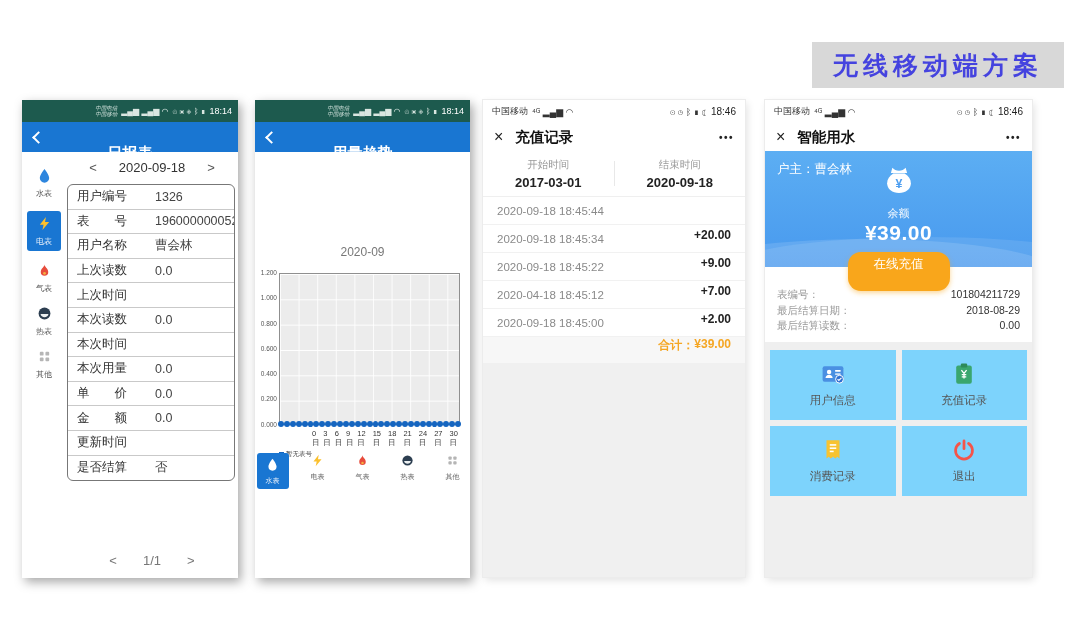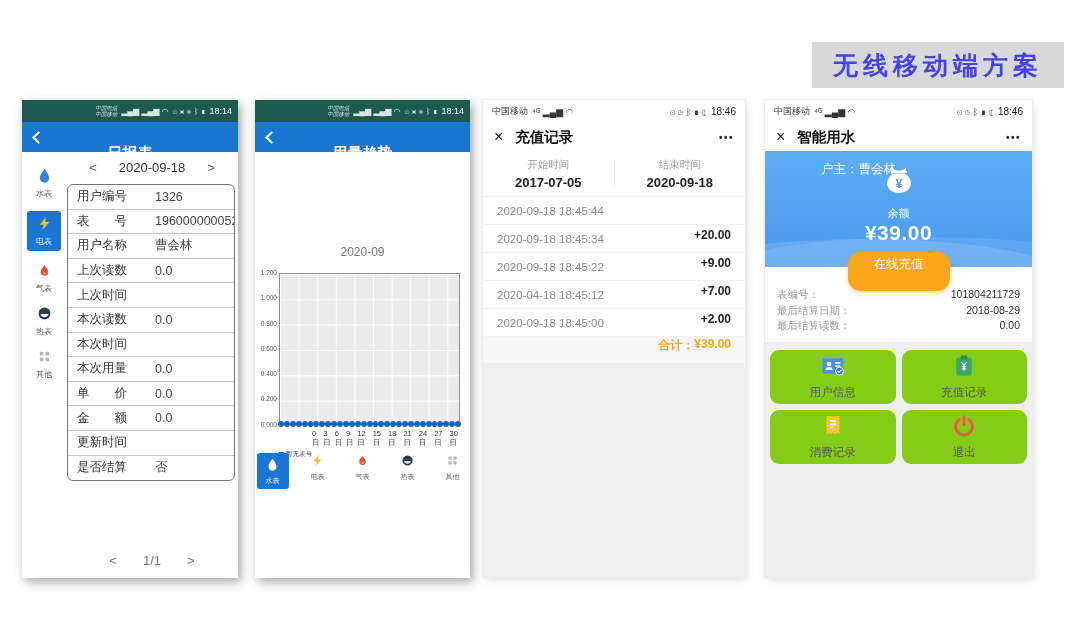--- a/index.html
+++ b/index.html
@@ -126,36 +126,36 @@
 
   
   .p4-card {
     position:relative; height:116px; overflow:hidden; color:#fff;
     background:linear-gradient(180deg,#5caef3,#4899ee); text-align:center;
   }
   .p4-card::before { content:""; position:absolute; left:-15%; right:-35%; bottom:-34px; height:64px;
     border-radius:50%; background:rgba(255,255,255,.10); }
   .p4-card::after { content:""; position:absolute; left:-35%; right:-10%; bottom:-42px; height:70px;
     border-radius:50%; background:rgba(255,255,255,.13); }
-  .p4-owner { position:absolute; top:10px; left:12px; font-size:12.5px; z-index:1;margin-left:44px; }
+  .p4-owner { position:absolute; top:10px; left:12px; font-size:12.5px; z-index:1; }
   .p4-bag { width:38px; height:38px; margin:13px auto 0; position:relative; z-index:1; }
   .p4-bal-lbl { font-size:11px; opacity:.95; position:relative; z-index:1; }
   .p4-bal { font-size:21px; font-weight:bold; letter-spacing:.5px; position:relative; z-index:1; }
   .p4-recharge {
     position:absolute; top:152px; left:50%; transform:translateX(-50%); z-index:3;
     height:39px; line-height:25px; padding:0 26px; border-radius:13px; background:#f9a61b;
     color:#fff; font-size:12.5px; box-shadow:0 2px 5px rgba(249,166,27,.45); white-space:nowrap;
   }
   .p4-info { background:#fff; padding:20px 12px 8px; }
   .info-row { display:flex; justify-content:space-between; line-height:15.5px; font-size:10.5px; }
   .info-row .il { color:#999; }
   .info-row .iv { color:#333; }
   .p4-gray { background:#efefef; height:247px; padding:8px 5px 0; }
   .p4-grid { display:grid; grid-template-columns:1fr 1fr; gap:6px; }
-  .menu-card { background:#84cc16; height:54px; display:flex; flex-direction:column; align-items:center; justify-content:center;border-radius:9px; }
+  .menu-card { background:#7dd3fc; height:70px; display:flex; flex-direction:column; align-items:center; justify-content:center; }
   .menu-card .ic { width:26px; height:26px; }
   .menu-card .lbl { font-size:11.5px; color:#555; margin-top:6px; }
 </style>
 </head>
 <body>
 
 <div class="canvas">
 
   <div class="banner">无线移动端方案</div>
 
@@ -428,21 +428,21 @@
       </span>
     </div>
     <div class="hdr-white">
       <span class="close">×</span>
       <span class="htitle">充值记录</span>
       <span class="more">•••</span>
     </div>
     <div class="p3-range">
       <div class="cell">
         <span class="rl">开始时间</span>
-        <span class="rv">2017-07-05</span>
+        <span class="rv">2017-03-01</span>
       </div>
       <div class="vdiv"></div>
       <div class="cell">
         <span class="rl">结束时间</span>
         <span class="rv">2020-09-18</span>
       </div>
     </div>
     <div>
 
         <div class="rec-row">

